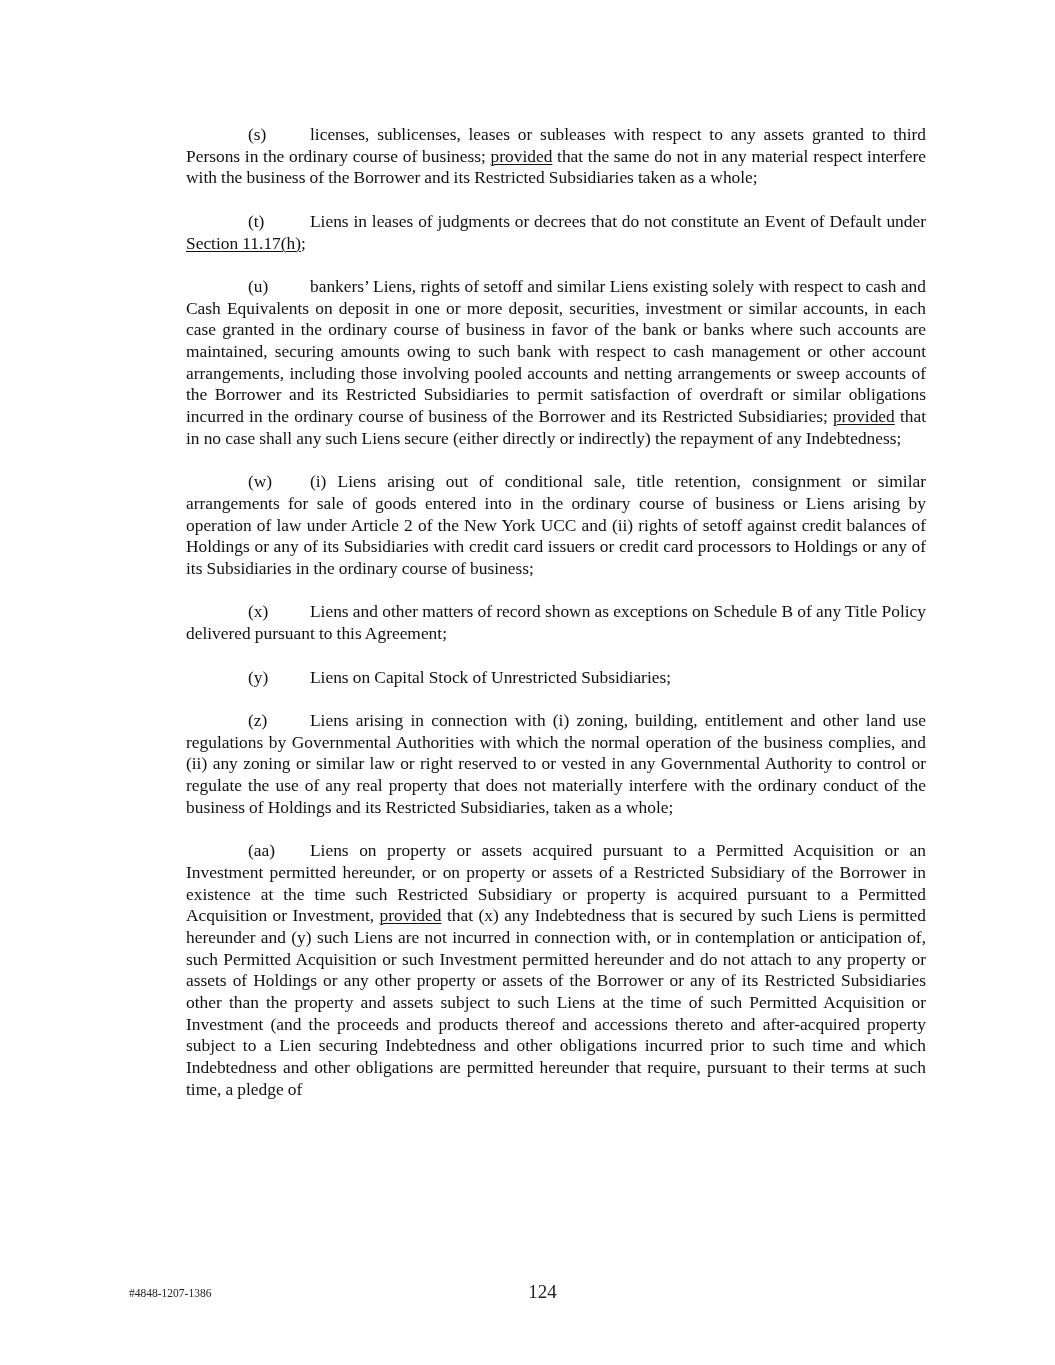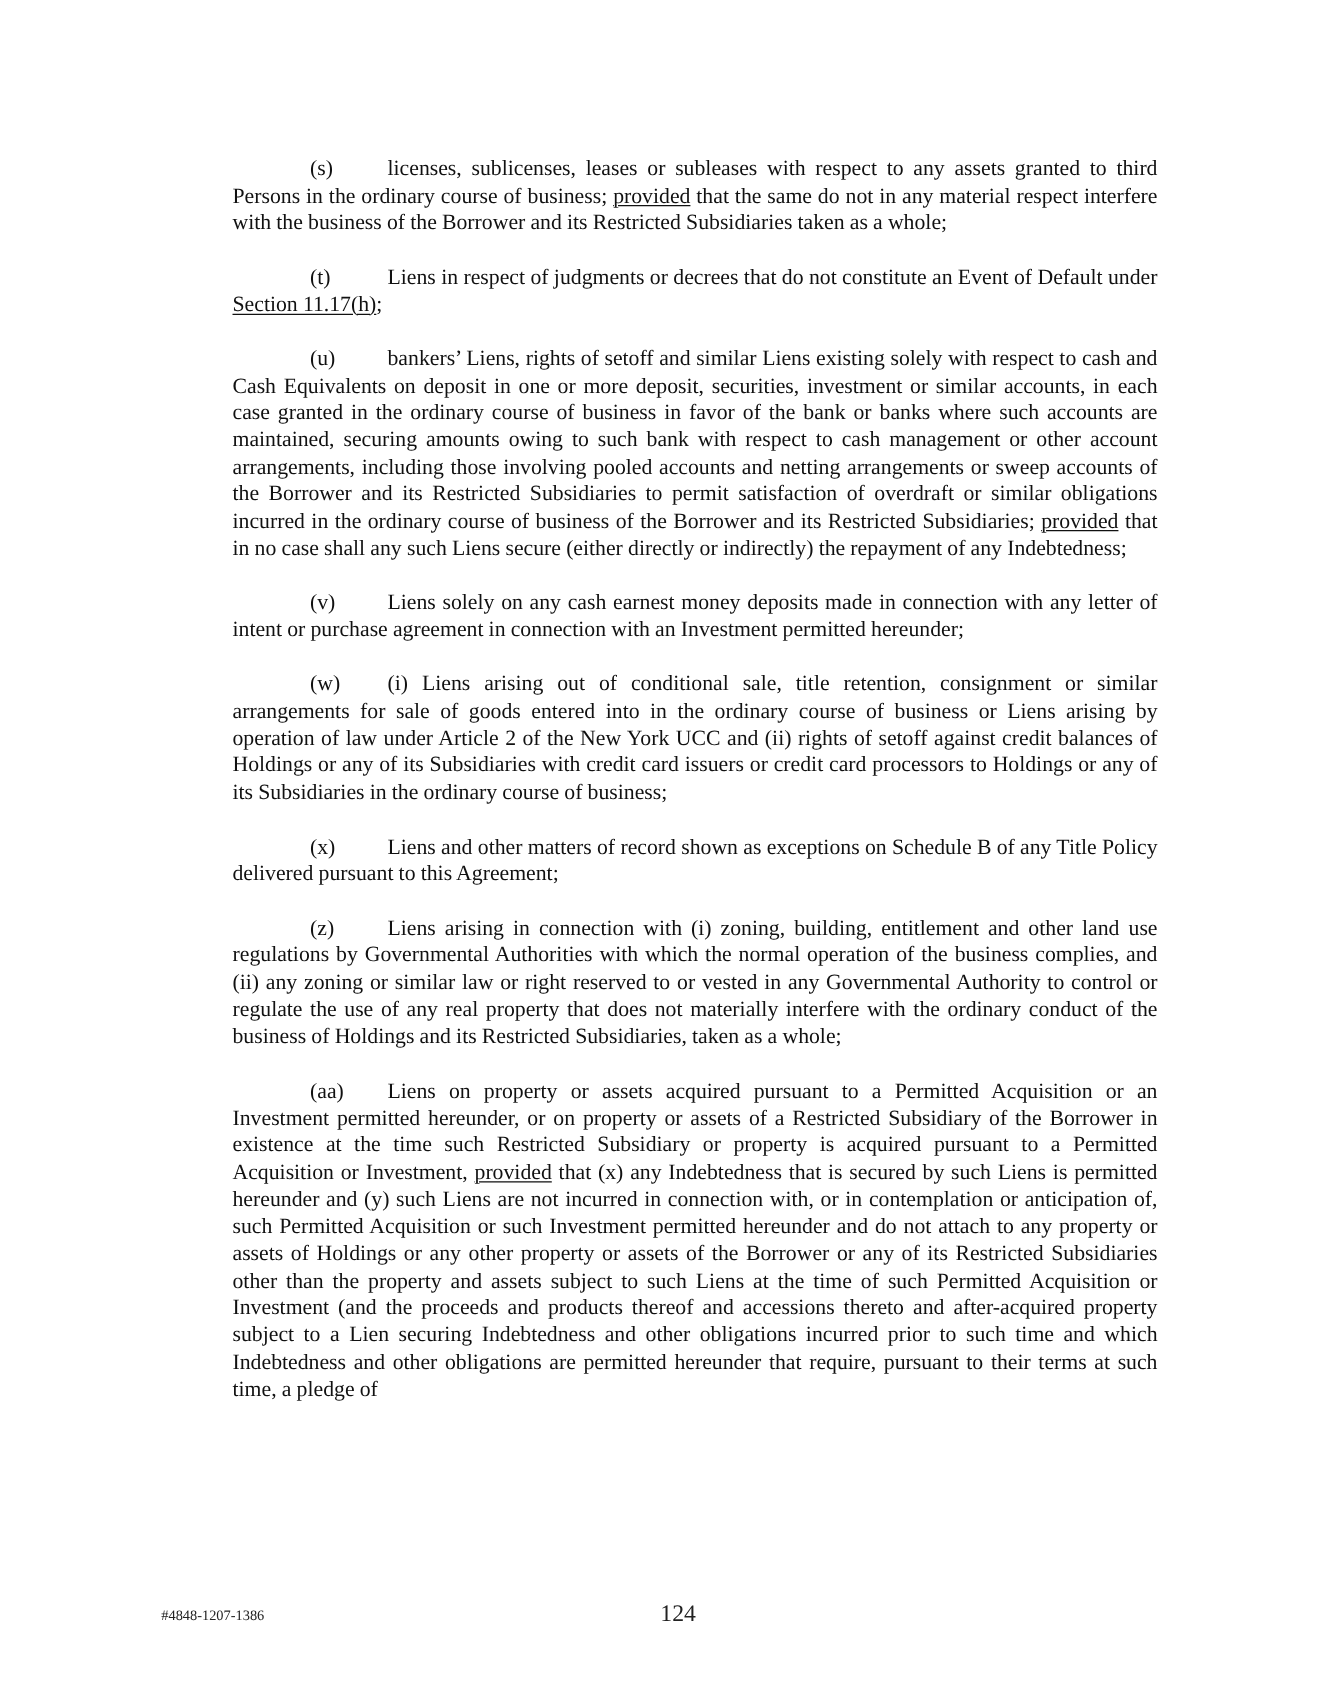--- a/index.html
+++ b/index.html
@@ -62,24 +62,24 @@
       padding-left: 30px;
       box-sizing: border-box;
     }
   </style>
 </head>
 <body>
 
 <div class="page-body">
   <div id="clauses">
       <p class="clause"><span class="clause-label">(s)</span><span>licenses, sublicenses, leases or subleases with respect to any assets granted to third Persons in the ordinary course of business; </span><span class="u">provided</span><span> that the same do not in any material respect interfere with the business of the Borrower and its Restricted Subsidiaries taken as a whole;</span></p>
-      <p class="clause"><span class="clause-label">(t)</span><span>Liens in respect of judgments or decrees that do not constitute an Event of Default under </span><span class="u">Section 11.17(h)</span><span>;</span></p>
+      <p class="clause"><span class="clause-label">(t)</span><span>Liens in leases of judgments or decrees that do not constitute an Event of Default under </span><span class="u">Section 11.17(h)</span><span>;</span></p>
       <p class="clause"><span class="clause-label">(u)</span><span>bankers’ Liens, rights of setoff and similar Liens existing solely with respect to cash and Cash Equivalents on deposit in one or more deposit, securities, investment or similar accounts, in each case granted in the ordinary course of business in favor of the bank or banks where such accounts are maintained, securing amounts owing to such bank with respect to cash management or other account arrangements, including those involving pooled accounts and netting arrangements or sweep accounts of the Borrower and its Restricted Subsidiaries to permit satisfaction of overdraft or similar obligations incurred in the ordinary course of business of the Borrower and its Restricted Subsidiaries; </span><span class="u">provided</span><span> that in no case shall any such Liens secure (either directly or indirectly) the repayment of any Indebtedness;</span></p>
-      <p class="clause"><span class="clause-label">(v)</span><span>Liens solely on any cash earnest money deposits made in connection with any letter of intent or purchase agreement in connection with an Investment permitted hereunder;</span></p>
       <p class="clause"><span class="clause-label">(w)</span><span>(i) Liens arising out of conditional sale, title retention, consignment or similar arrangements for sale of goods entered into in the ordinary course of business or Liens arising by operation of law under Article 2 of the New York UCC and (ii) rights of setoff against credit balances of Holdings or any of its Subsidiaries with credit card issuers or credit card processors to Holdings or any of its Subsidiaries in the ordinary course of business;</span></p>
       <p class="clause"><span class="clause-label">(x)</span><span>Liens and other matters of record shown as exceptions on Schedule B of any Title Policy delivered pursuant to this Agreement;</span></p>
+      <p class="clause"><span class="clause-label">(y)</span><span>Liens on Capital Stock of Unrestricted Subsidiaries;</span></p>
       <p class="clause"><span class="clause-label">(z)</span><span>Liens arising in connection with (i) zoning, building, entitlement and other land use regulations by Governmental Authorities with which the normal operation of the business complies, and (ii) any zoning or similar law or right reserved to or vested in any Governmental Authority to control or regulate the use of any real property that does not materially interfere with the ordinary conduct of the business of Holdings and its Restricted Subsidiaries, taken as a whole;</span></p>
       <p class="clause"><span class="clause-label">(aa)</span><span>Liens on property or assets acquired pursuant to a Permitted Acquisition or an Investment permitted hereunder, or on property or assets of a Restricted Subsidiary of the Borrower in existence at the time such Restricted Subsidiary or property is acquired pursuant to a Permitted Acquisition or Investment, </span><span class="u">provided</span><span> that (x) any Indebtedness that is secured by such Liens is permitted hereunder and (y) such Liens are not incurred in connection with, or in contemplation or anticipation of, such Permitted Acquisition or such Investment permitted hereunder and do not attach to any property or assets of Holdings or any other property or assets of the Borrower or any of its Restricted Subsidiaries other than the property and assets subject to such Liens at the time of such Permitted Acquisition or Investment (and the proceeds and products thereof and accessions thereto and after-acquired property subject to a Lien securing Indebtedness and other obligations incurred prior to such time and which Indebtedness and other obligations are permitted hereunder that require, pursuant to their terms at such time, a pledge of</span></p>
     </div>
 </div>
 
 <div class="footer-docid">#4848-1207-1386</div>
 <div class="footer-page">124</div>
 
 </body></html>

